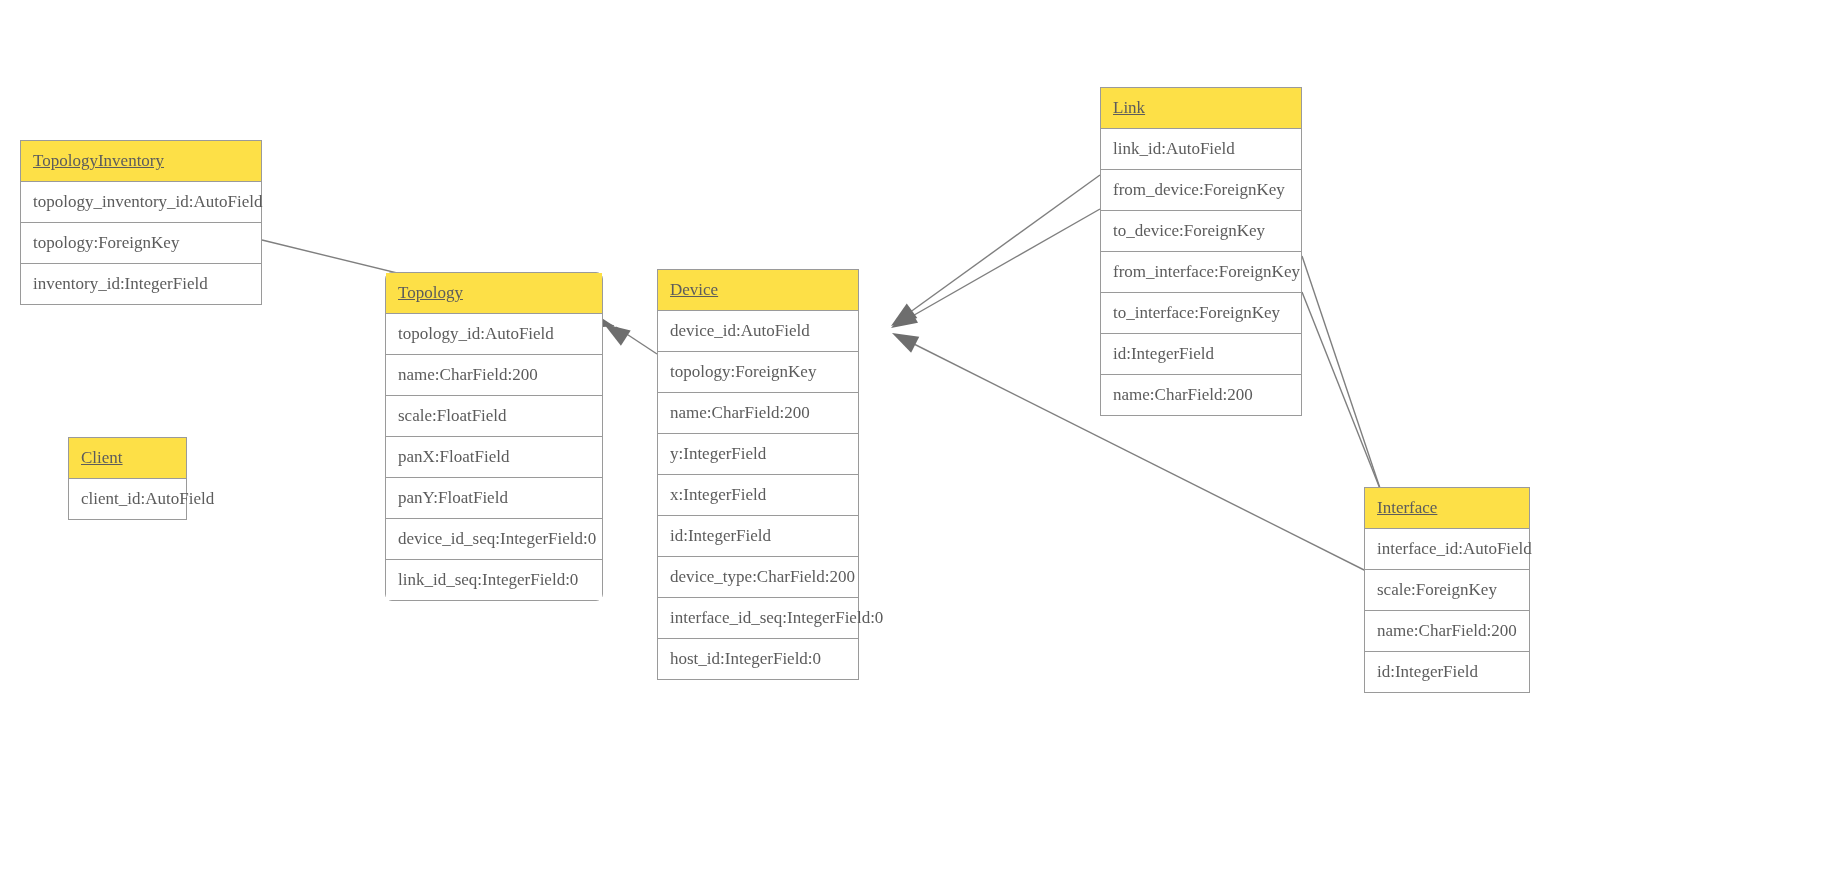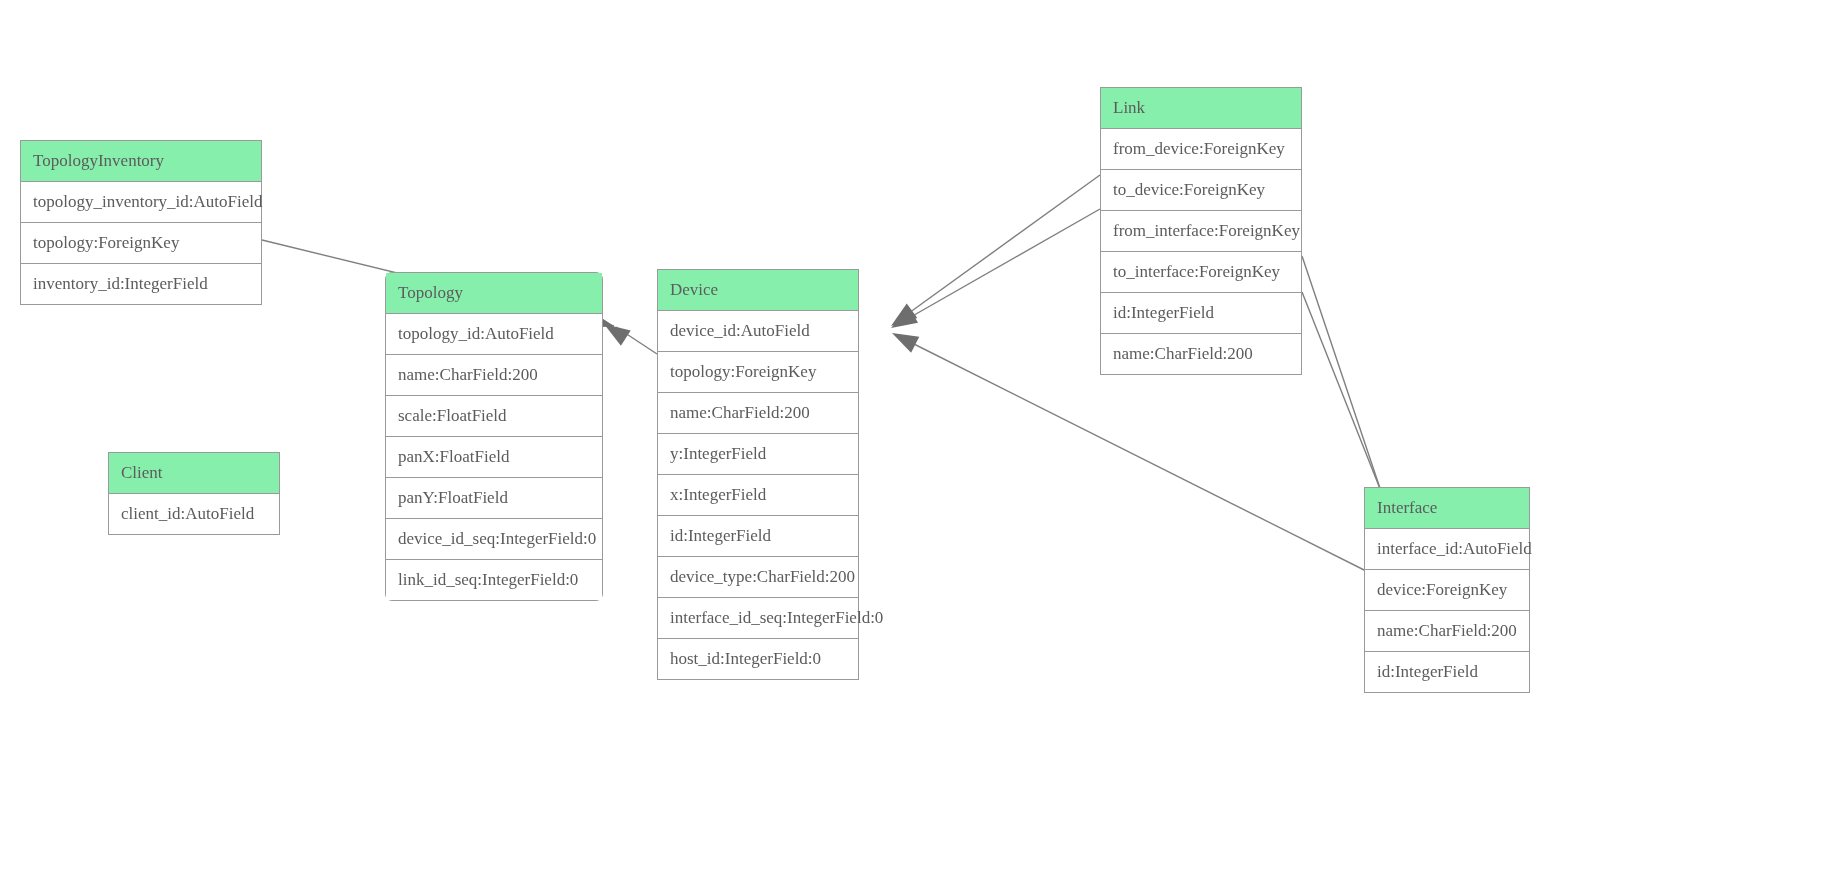--- a/index.html
+++ b/index.html
@@ -30,27 +30,28 @@
   }
   .entity {
     position: absolute;
     box-sizing: border-box;
     border: 1px solid #9a9a9a;
     background: #ffffff;
     z-index: 2;
   }
   .entity-header {
     box-sizing: border-box;
-    background: #86efac;
+    background: #fde047;
     border-bottom: 1px solid #9a9a9a;
     color: #5c5c5c;
     font-size: 17px;
     line-height: 1;
     padding: 11px 12px 12px 12px;
     white-space: nowrap;
+    text-decoration: underline;
   }
   .entity-field {
     box-sizing: border-box;
     border-bottom: 1px solid #9a9a9a;
     color: #5c5c5c;
     font-size: 17px;
     line-height: 1;
     padding: 11px 12px 12px 12px;
     white-space: nowrap;
     background: #ffffff;
@@ -85,21 +86,21 @@
       </g>
   </svg>
 
   <div id="entity-layer">
       <div class="entity" style="left: 20px; top: 140px; width: 242px;">
         <div class="entity-header">TopologyInventory</div>
         <div class="entity-field">topology_inventory_id:AutoField</div>
         <div class="entity-field">topology:ForeignKey</div>
         <div class="entity-field">inventory_id:IntegerField</div>
       </div>
-      <div class="entity" style="left: 68px; top: 452px; width: 172px; margin-left: 40px;">
+      <div class="entity" style="left: 68px; top: 437px; width: 119px;">
         <div class="entity-header">Client</div>
         <div class="entity-field">client_id:AutoField</div>
       </div>
       <div class="entity" style="left: 385px; top: 272px; width: 218px; border-radius: 7px;">
         <div class="entity-header">Topology</div>
         <div class="entity-field">topology_id:AutoField</div>
         <div class="entity-field">name:CharField:200</div>
         <div class="entity-field">scale:FloatField</div>
         <div class="entity-field">panX:FloatField</div>
         <div class="entity-field">panY:FloatField</div>
@@ -113,29 +114,30 @@
         <div class="entity-field">name:CharField:200</div>
         <div class="entity-field">y:IntegerField</div>
         <div class="entity-field">x:IntegerField</div>
         <div class="entity-field">id:IntegerField</div>
         <div class="entity-field">device_type:CharField:200</div>
         <div class="entity-field">interface_id_seq:IntegerField:0</div>
         <div class="entity-field">host_id:IntegerField:0</div>
       </div>
       <div class="entity" style="left: 1100px; top: 87px; width: 202px;">
         <div class="entity-header">Link</div>
+        <div class="entity-field">link_id:AutoField</div>
         <div class="entity-field">from_device:ForeignKey</div>
         <div class="entity-field">to_device:ForeignKey</div>
         <div class="entity-field">from_interface:ForeignKey</div>
         <div class="entity-field">to_interface:ForeignKey</div>
         <div class="entity-field">id:IntegerField</div>
         <div class="entity-field">name:CharField:200</div>
       </div>
       <div class="entity" style="left: 1364px; top: 487px; width: 166px;">
         <div class="entity-header">Interface</div>
         <div class="entity-field">interface_id:AutoField</div>
-        <div class="entity-field">device:ForeignKey</div>
+        <div class="entity-field">scale:ForeignKey</div>
         <div class="entity-field">name:CharField:200</div>
         <div class="entity-field">id:IntegerField</div>
       </div>
     </div>
 
 </div>
 
 </body></html>

